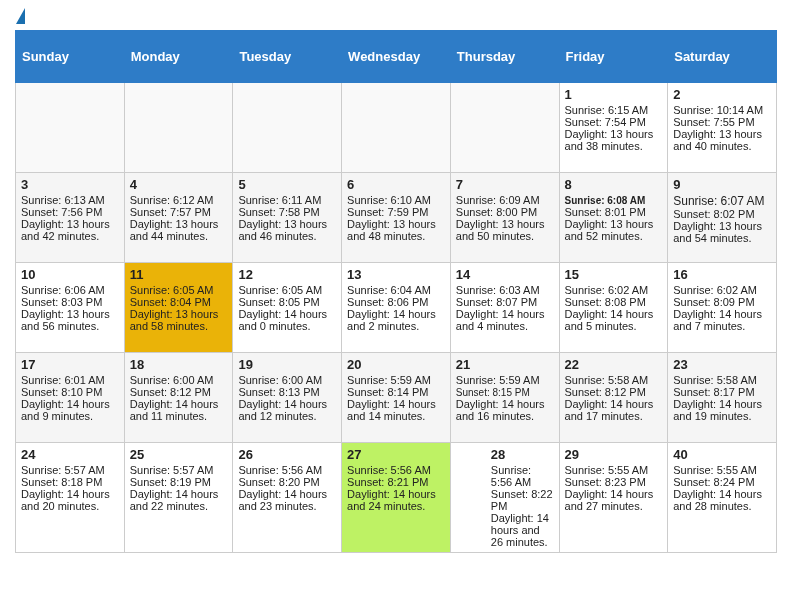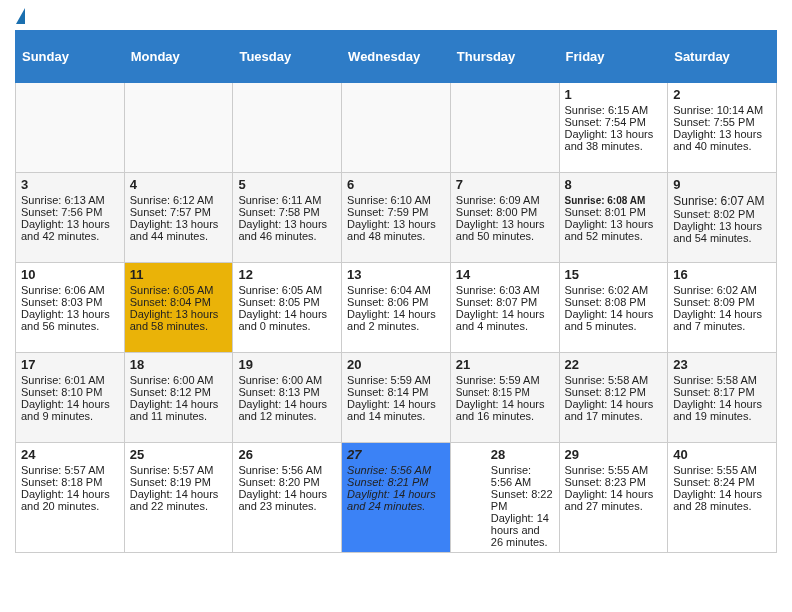--- a/index.html
+++ b/index.html
@@ -266,21 +266,21 @@
         <span style="font-size:11px;">Sunrise: 5:57 AM</span><br>
         <span style="font-size:11px;">Sunset: 8:19 PM</span><br>
         <span style="font-size:11px;">Daylight: 14 hours and 22 minutes.</span>
       </td>
         <td style="background: rgb(255, 255, 255);">
         <span class="day-num">26</span>
         <span style="font-size:11px;">Sunrise: 5:56 AM</span><br>
         <span style="font-size:11px;">Sunset: 8:20 PM</span><br>
         <span style="font-size:11px;">Daylight: 14 hours and 23 minutes.</span>
       </td>
-        <td style="background: #3b82f6; font-style: italic;">
+        <td style="background: #bef264;">
         <span class="day-num">27</span>
         <span style="font-size:11px;">Sunrise: 5:56 AM</span><br>
         <span style="font-size:11px;">Sunset: 8:21 PM</span><br>
         <span style="font-size:11px;">Daylight: 14 hours and 24 minutes.</span>
       </td>
         <td style="background: rgb(255, 255, 255); padding-left: 40px;">
         <span class="day-num">28</span>
         <span style="font-size:11px;">Sunrise: 5:56 AM</span><br>
         <span style="font-size:11px;">Sunset: 8:22 PM</span><br>
         <span style="font-size:11px;">Daylight: 14 hours and 26 minutes.</span>

